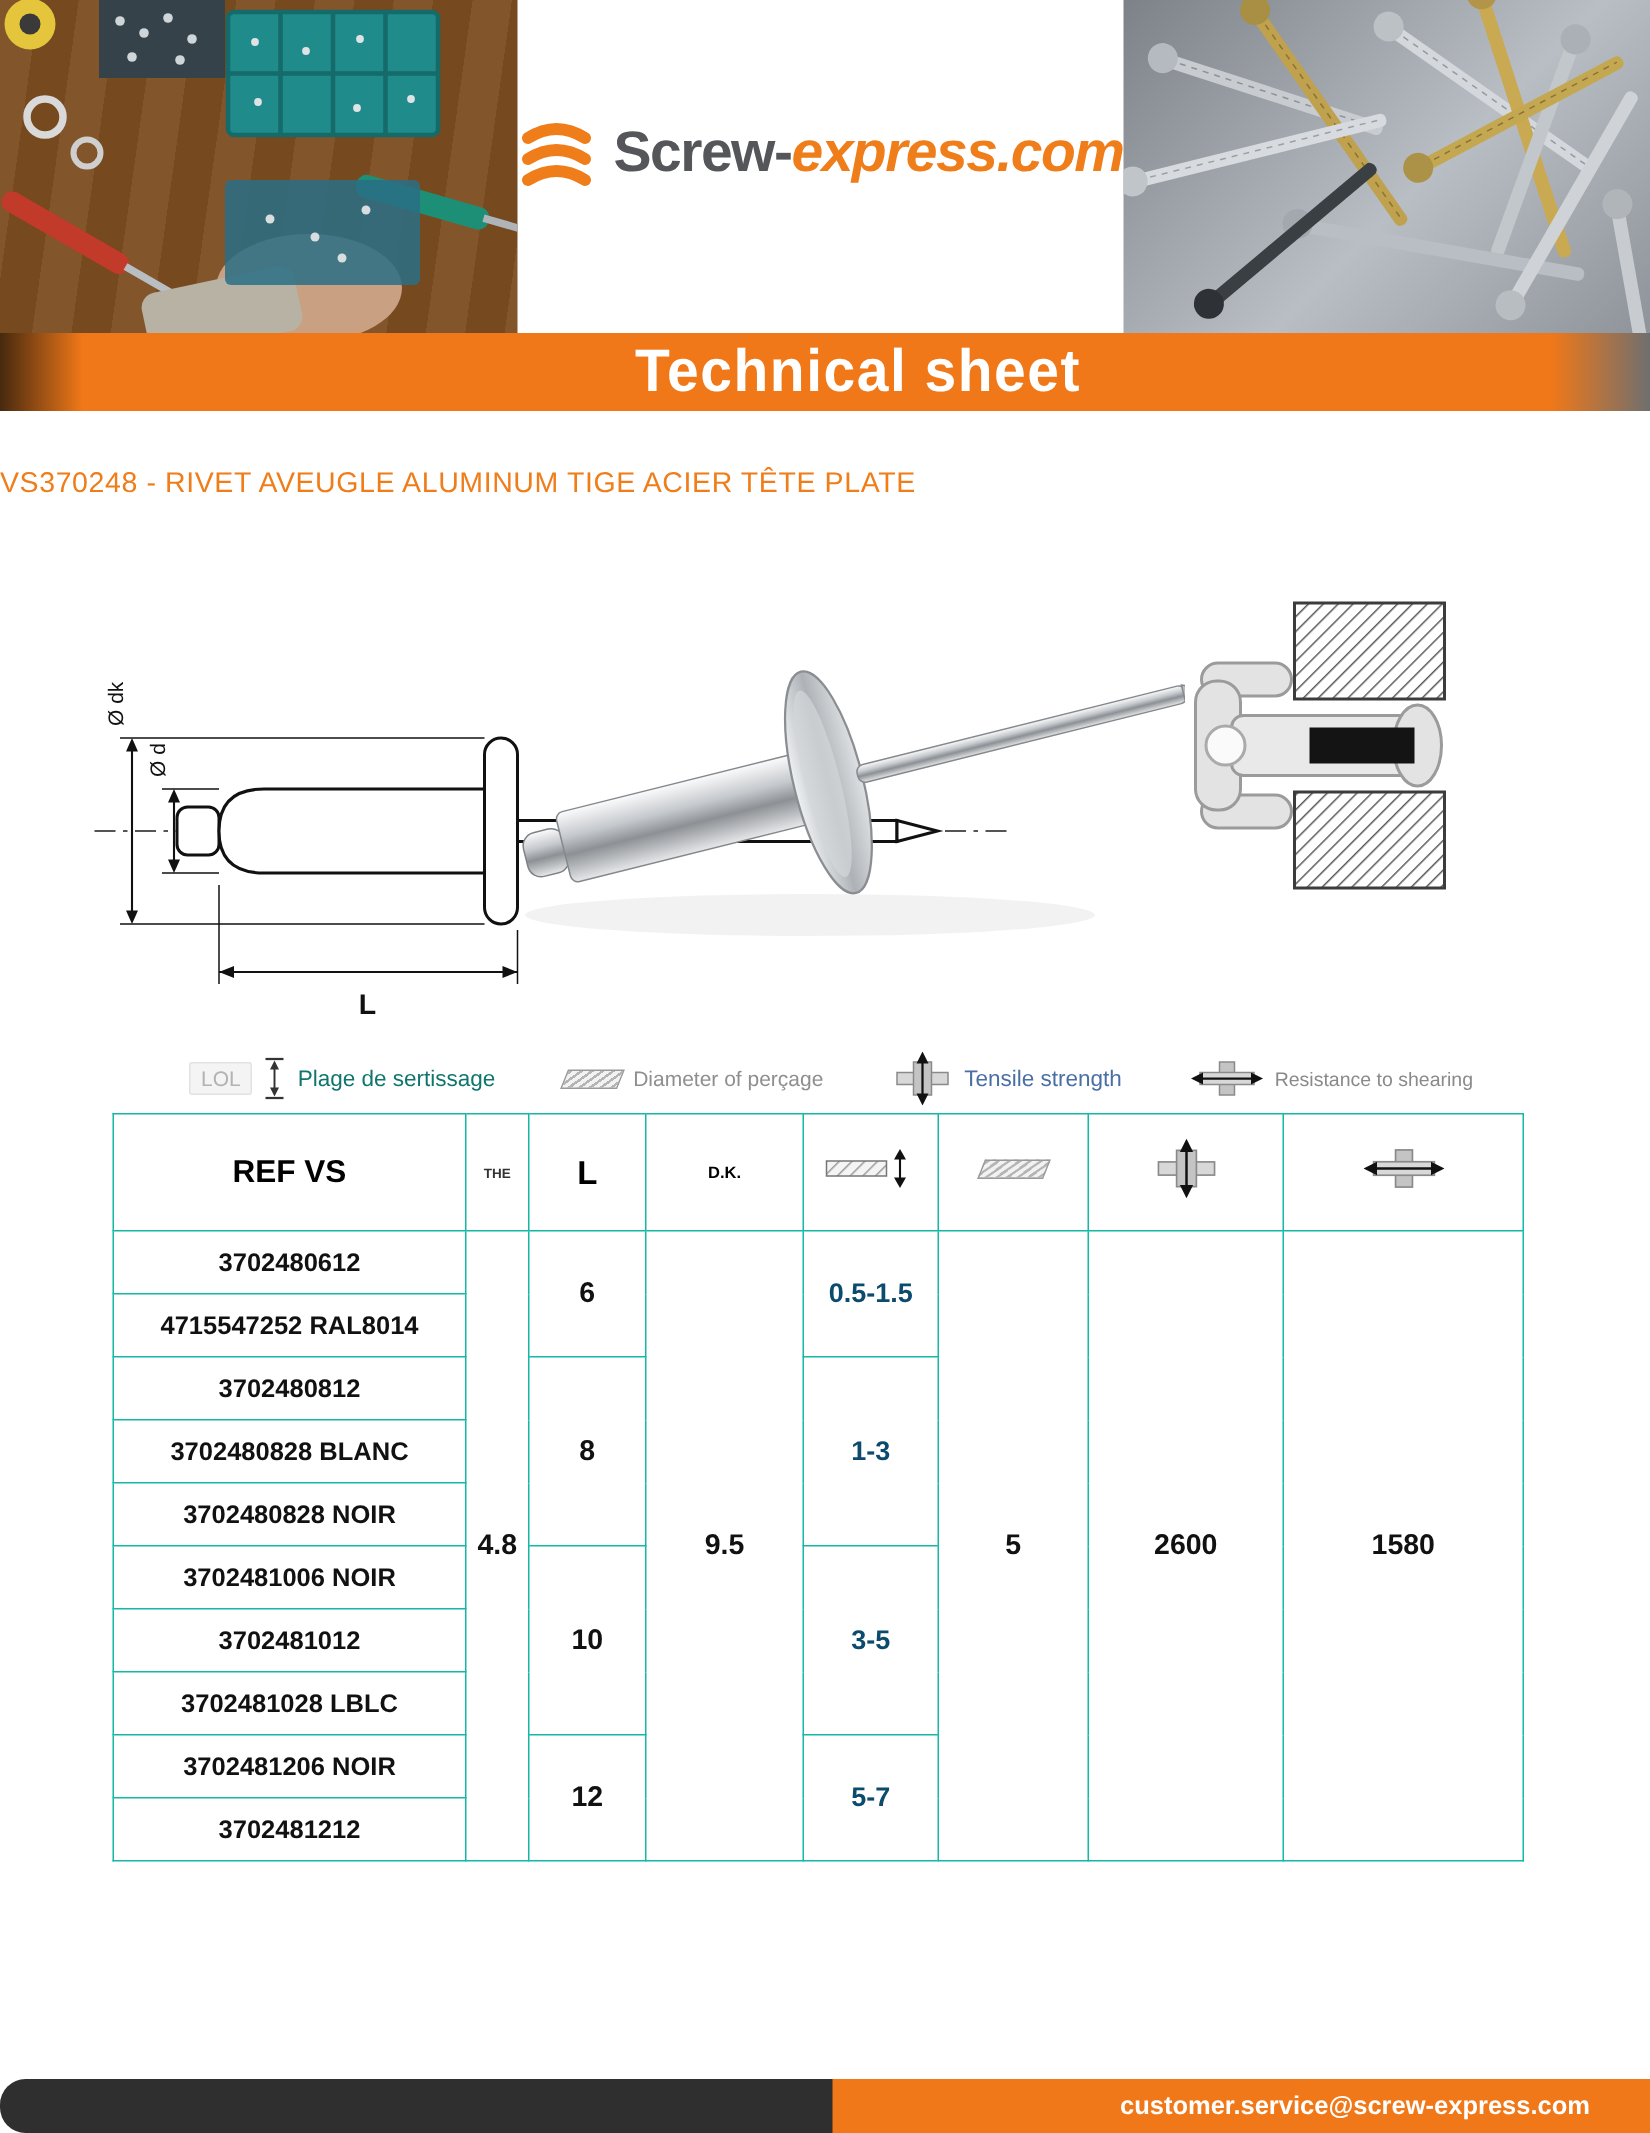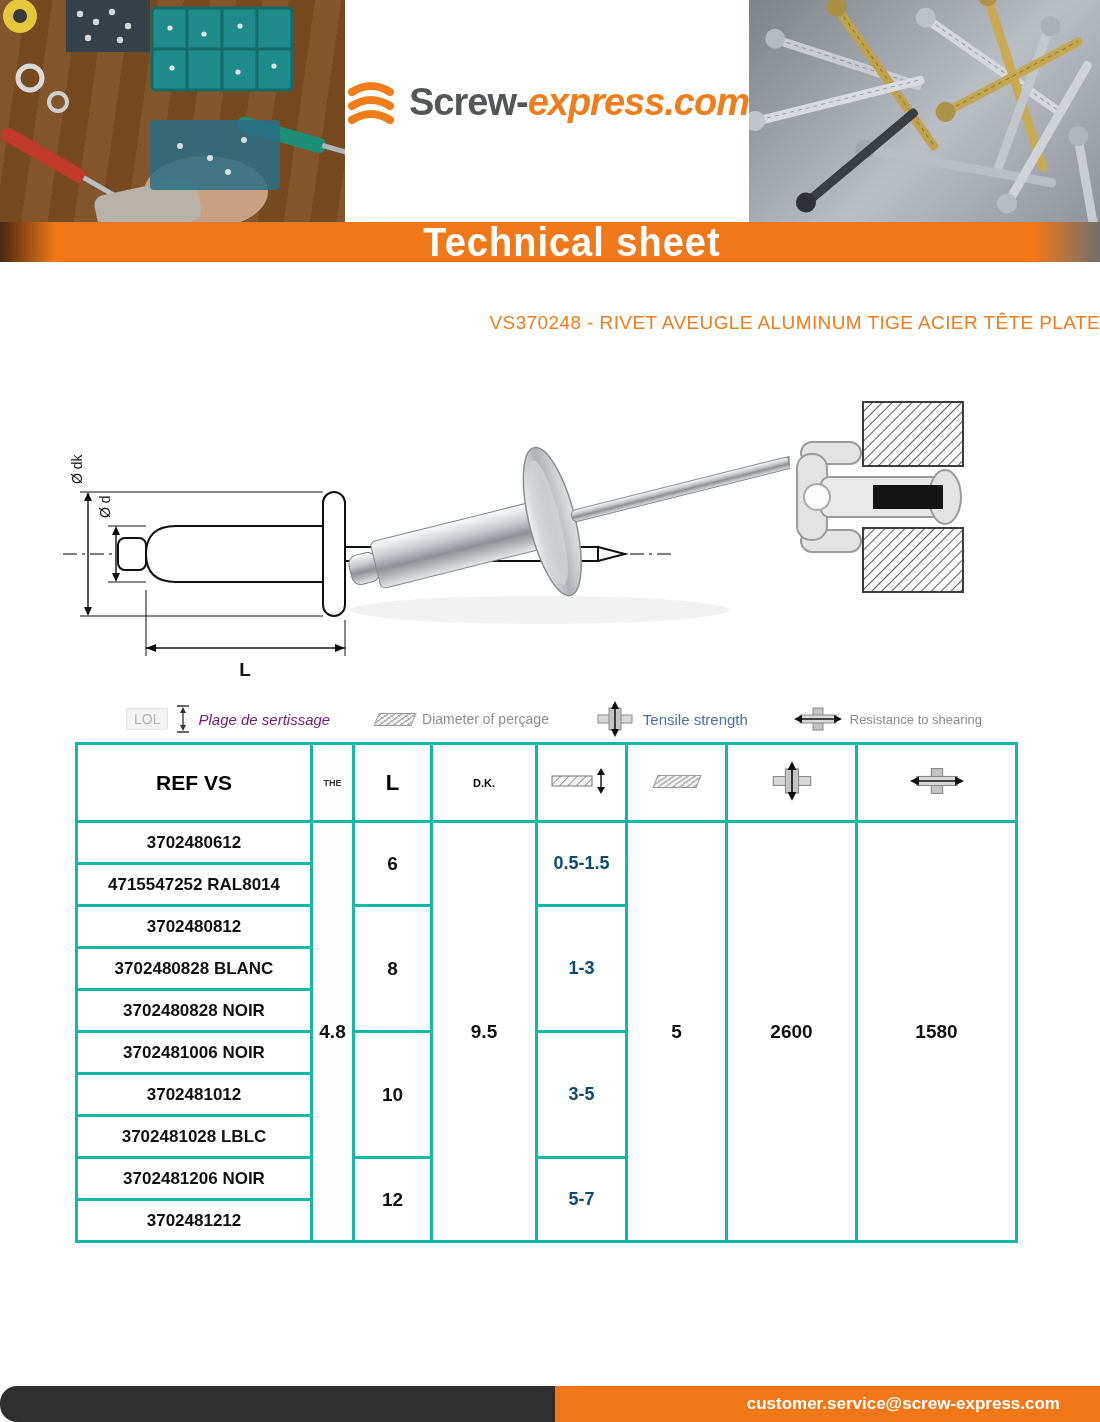--- a/index.html
+++ b/index.html
@@ -13,50 +13,50 @@
   .photo-left { width:345px; background:repeating-linear-gradient(98deg,#83552a 0 26px,#76491f 26px 52px); }
   .photo-right { width:360px; background:linear-gradient(135deg,#7d8288,#b9bec4 55%,#8d9298); }
   .photo svg { display:block; width:100%; height:100%; }
   .header-center { flex:1 1 auto; background:#fff; display:flex; align-items:center; justify-content:center;border-radius:28px; }
   .logo { display:flex; align-items:center; gap:12px; margin-top:-18px; }
   .brand { font-size:38px; font-weight:bold; letter-spacing:-1px; white-space:nowrap; }
   .brand .pre { color:#55565a; }
   .brand .suf { color:#ef7d1a; font-style:italic; }
 
   
-  .banner { position:absolute; top:222px; left:0; width:1100px; height:40px;
+  .banner { position:absolute; top:222px; left:0; width:1100px; height:52px;
     background:linear-gradient(90deg,#46290f 0%,#f07818 5%,#f07818 94%,#6f6f6f 100%);
     display:flex; align-items:center; justify-content:center;padding-left:44px; }
   .banner span { color:#fff; font-size:38px; font-weight:bold; letter-spacing:1px; transform:scaleY(1.05); }
 
   
-  .product-title { position:absolute; top:312px; left:0; width:1100px; text-align:right;
+  .product-title { position:absolute; top:312px; left:0; width:1100px; text-align:left;
     color:#ef7d1a; font-size:19px; font-weight:normal; letter-spacing:.4px; }
 
   
   .figures { position:absolute; top:360px; left:0; width:1100px; height:342px; }
   .drawing { position:absolute; left:58px; top:44px; }
   .rivet-photo { position:absolute; left:330px; top:0; }
   .xsection { position:absolute; left:795px; top:40px; }
 
   
   .legend { position:absolute; top:702px; left:90px; width:892px; height:34px;
     display:flex; align-items:center; justify-content:space-between; }
   .leg-item { display:flex; align-items:center; gap:8px;padding-left:36px; }
   .leg-lol { font-size:14px; color:#b3b3b3; background:#f4f4f4; border:1px solid #e2e2e2; padding:2px 7px; border-radius:2px; }
-  .leg-dark { font-size:15px; color:#701a75;font-style:italic; }
+  .leg-dark { font-size:15px; color:#0f766e; }
   .leg-gray { font-size:14px; color:#8f8f8f; }
   .leg-blue { font-size:15px; color:#4a6fa5; }
   .leg-small { font-size:13px; color:#8a8a8a; }
   .hatch-chip { display:inline-block; width:38px; height:13px; border:1px solid #9a9a9a;
     background:repeating-linear-gradient(135deg,#b4b4b4 0 2px,#f2f2f2 2px 5px); transform:skewX(-22deg); }
 
   
   table.spec { position:absolute; top:742px; left:75px; border-collapse:collapse; table-layout:fixed; background:#fff; }
-  .spec th, .spec td { border:3px solid #14b8a6; text-align:center; vertical-align:middle; padding:0; overflow:hidden; }
+  .spec th, .spec td { border:1px solid #14b8a6; text-align:center; vertical-align:middle; padding:0; overflow:hidden; }
   .spec th { height:78px; font-weight:bold; }
   .h-ref { font-size:21px; }
   .h-the { font-size:9px; font-weight:normal; color:#333; }
   .h-l { font-size:22px; }
   .h-dk { font-size:11px; }
   .spec td { height:42px; }
   td.ref { font-weight:bold; font-size:17px; color:#111; }
   td.num { font-weight:bold; font-size:19px; color:#111; }
   td.crimp { font-weight:bold; font-size:18px; color:#0c4a6e; }
 

